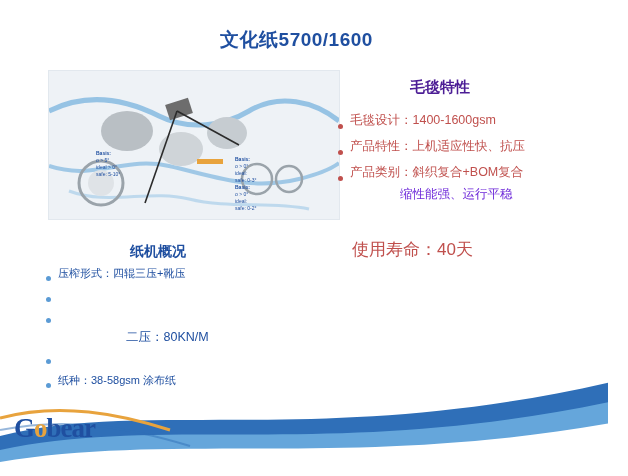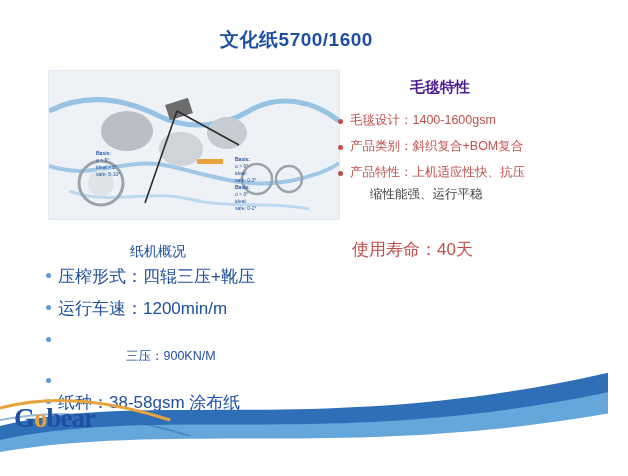--- a/index.html
+++ b/index.html
@@ -34,61 +34,61 @@
   .diagram svg{display:block;}
 
   
   .felt-title{
     position:absolute;
     left:410px;top:78px;
     font-size:15px;font-weight:bold;color:#4c1d95;
   }
   .bullets{position:absolute;}
   .bullet{
-    display:flex;align-items:flex-start;
+    display:flex;align-items:flex-end;
     margin-bottom:9px;
   }
   .dot{
     flex:0 0 auto;
     width:5px;height:5px;border-radius:50%;
     background:#5b9bd5;
     margin-top:7px;margin-right:7px;
   }
   .dot.red{background:#c0504d;}
   .btext{
     font-size:12.5px;color:#c0504d;line-height:1.35;
   }
   .felt-list{left:338px;top:112px;width:290px;}
   .felt-sub{
-    font-size:12.5px;color:#404040;
-    margin:-4px 0 9px 32px;
+    font-size:12.5px;color:#6d28d9;
+    margin:-4px 0 9px 62px;
     line-height:1.35;
   }
   .life-line{
     position:absolute;left:352px;top:238px;
     font-size:17px;color:#c0504d;
   }
 
   
   .mach-title{
     position:absolute;
     left:130px;top:243px;
-    font-size:14px;font-weight:normal;color:#1f4fa0;
+    font-size:14px;font-weight:bold;color:#1f4fa0;
   }
   .mach-list{left:46px;top:266px;width:280px;}
-  .mtext{font-size:17px;color:#1f4fa0;line-height:1.35;}
+  .mtext{font-size:11px;color:#1f4fa0;line-height:1.35;}
   .m-sub{
     font-size:12.5px;color:#1f4fa0;
     margin:-3px 0 6px 80px;
     line-height:1.4;
   }
 
   
   .footer{
-    position:absolute;left:0;bottom:18px;width:608px;height:110px;
+    position:absolute;left:0;bottom:8px;width:608px;height:110px;
     overflow:hidden;
   }
   .logo{
     position:absolute;left:14px;bottom:24px;
     font-size:27px;font-weight:bold;
     color:#1f4fa0;
     font-family:"Liberation Serif", serif;
     letter-spacing:-1px;
   }
   .logo .g{color:#1f4fa0;}
@@ -149,46 +149,45 @@
 
   <div class="felt-title">毛毯特性</div>
 
   <div class="bullets felt-list">
     <div class="bullet">
       <span class="dot red"></span>
       <span class="btext">毛毯设计：1400-1600gsm</span>
     </div>
     <div class="bullet">
       <span class="dot red"></span>
+      <span class="btext">产品特性：上机适应性快、抗压</span>
+    </div>
+    <div class="bullet">
+      <span class="dot red"></span>
       <span class="btext">产品类别：斜织复合+BOM复合</span>
     </div>
-    <div class="bullet">
-      <span class="dot red"></span>
-      <span class="btext">产品特性：上机适应性快、抗压</span>
-    </div>
     <div class="felt-sub">缩性能强、运行平稳</div>
   </div>
 
   <div class="life-line">使用寿命：40天</div>
 
   <div class="mach-title">纸机概况</div>
 
   <div class="bullets mach-list">
     <div class="bullet">
       <span class="dot"></span>
       <span class="mtext">压榨形式：四辊三压+靴压</span>
     </div>
     <div class="bullet">
       <span class="dot"></span>
-      <span class="mtext">运行车速：1200min/m</span>
-    </div>
-    <div class="bullet">
-      <span class="dot"></span>
-    </div>
-    <div class="m-sub">三压：900KN/M</div>
+    </div>
+    <div class="bullet">
+      <span class="dot"></span>
+    </div>
+    <div class="m-sub">二压：80KN/M</div>
     <div class="bullet">
       <span class="dot"></span>
     </div>
     <div class="bullet">
       <span class="dot"></span>
       <span class="mtext">纸种：38-58gsm 涂布纸</span>
     </div>
   </div>
 
   <div class="footer">

